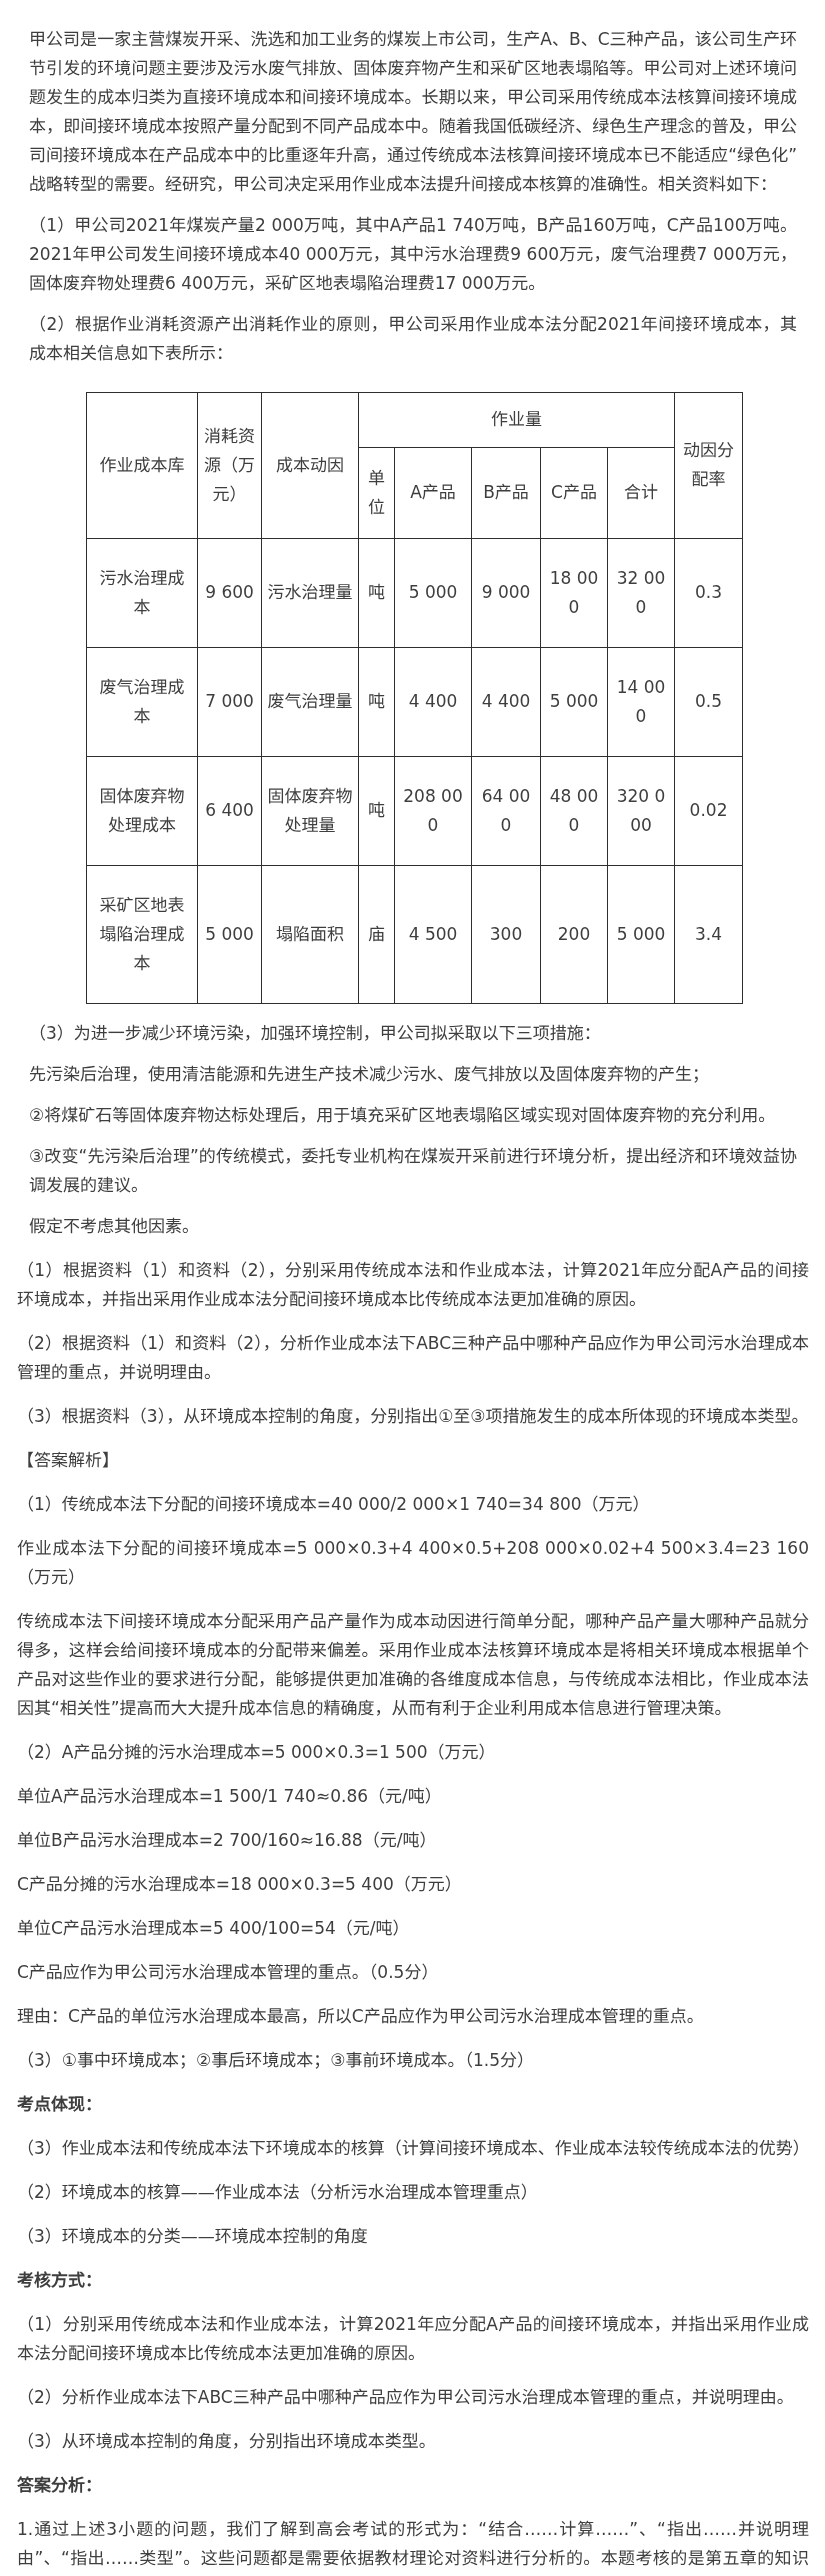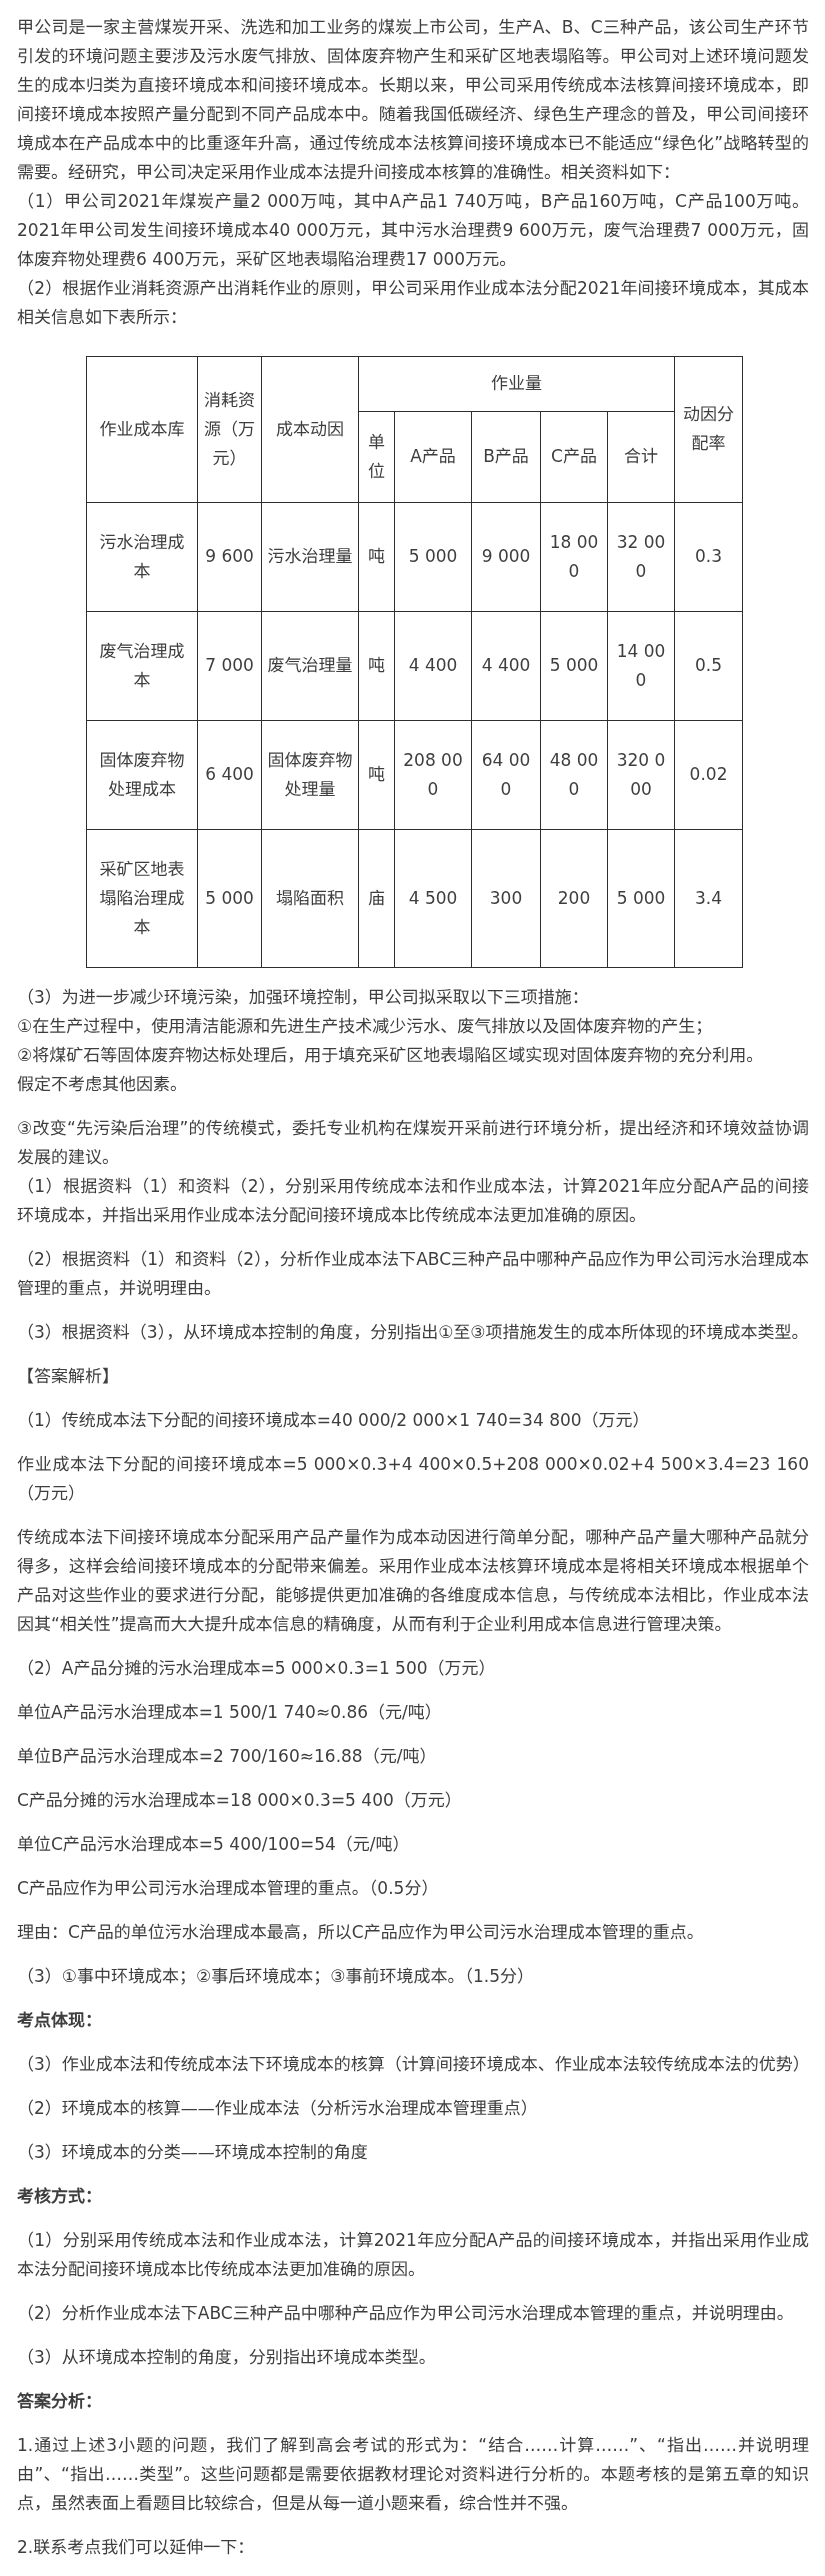--- a/index.html
+++ b/index.html
@@ -17,21 +17,21 @@
   .doc {
     padding: 13px 17px 22.4px 17px;
   }
   .para {
     line-height: 29px;
     margin: 0 0 15px 0;
     text-align: justify;
   }
   .tight {
     line-height: 29px;
-    margin: 0;
+    margin: 12px;
     text-align: justify;
   }
   .gap-after {
     margin-bottom: 15px;
   }
   .bold {
     font-weight: bold;
   }
   table.cost-table {
     border-collapse: collapse;
@@ -135,24 +135,24 @@
         <td>4 500</td>
         <td>300</td>
         <td>200</td>
         <td>5 000</td>
         <td>3.4</td>
       </tr>
     </tbody>
   </table>
 
   <div class="tight">（3）为进一步减少环境污染，加强环境控制，甲公司拟采取以下三项措施：</div>
-  <div class="tight">①在生产过程中，使用清洁能源和先进生产技术减少污水、废气排放以及固体废弃物的产生；</div>
+  <div class="tight">先污染后治理，使用清洁能源和先进生产技术减少污水、废气排放以及固体废弃物的产生；</div>
   <div class="tight">②将煤矿石等固体废弃物达标处理后，用于填充采矿区地表塌陷区域实现对固体废弃物的充分利用。</div>
+  <div class="tight">③改变“先污染后治理”的传统模式，委托专业机构在煤炭开采前进行环境分析，提出经济和环境效益协调发展的建议。</div>
   <div class="tight gap-after">假定不考虑其他因素。</div>
-  <div class="tight">③改变“先污染后治理”的传统模式，委托专业机构在煤炭开采前进行环境分析，提出经济和环境效益协调发展的建议。</div>
 
   <div class="para">（1）根据资料（1）和资料（2），分别采用传统成本法和作业成本法，计算2021年应分配A产品的间接环境成本，并指出采用作业成本法分配间接环境成本比传统成本法更加准确的原因。</div>
   <div class="para">（2）根据资料（1）和资料（2），分析作业成本法下ABC三种产品中哪种产品应作为甲公司污水治理成本管理的重点，并说明理由。</div>
   <div class="para">（3）根据资料（3），从环境成本控制的角度，分别指出①至③项措施发生的成本所体现的环境成本类型。</div>
 
   <div class="para">【答案解析】</div>
 
   <div class="para">（1）传统成本法下分配的间接环境成本=40 000/2 000×1 740=34 800（万元）</div>
   <div class="para">作业成本法下分配的间接环境成本=5 000×0.3+4 400×0.5+208 000×0.02+4 500×3.4=23 160（万元）</div>
   <div class="para">传统成本法下间接环境成本分配采用产品产量作为成本动因进行简单分配，哪种产品产量大哪种产品就分得多，这样会给间接环境成本的分配带来偏差。采用作业成本法核算环境成本是将相关环境成本根据单个产品对这些作业的要求进行分配，能够提供更加准确的各维度成本信息，与传统成本法相比，作业成本法因其“相关性”提高而大大提升成本信息的精确度，从而有利于企业利用成本信息进行管理决策。</div>

